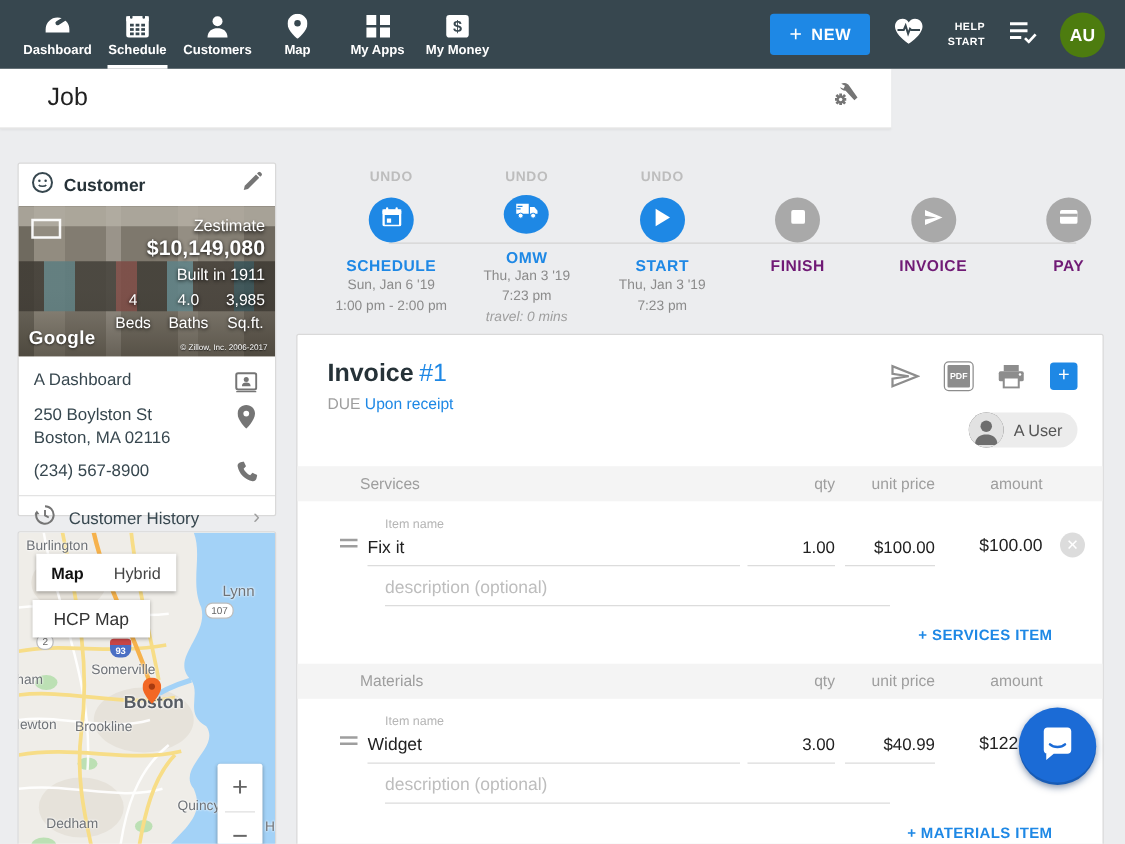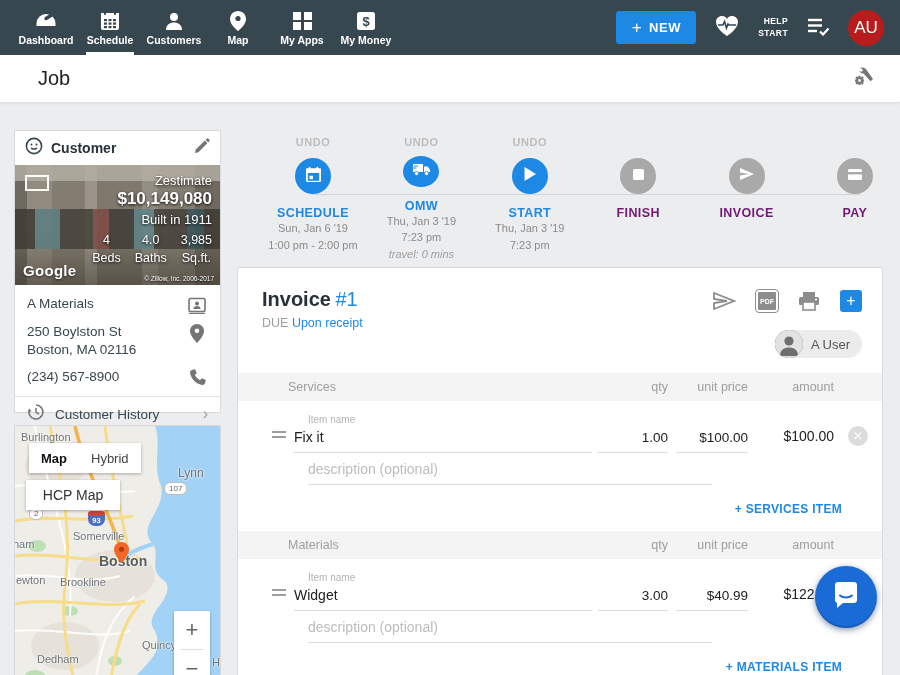--- a/index.html
+++ b/index.html
@@ -9,24 +9,24 @@
   .topnav { position:absolute; left:0; top:0; width:900px; height:55px; background:#37474F; display:flex; align-items:stretch; z-index:50; }
   .nav-items { display:flex; padding-left:14px; }
   .nav-item { width:64px; display:flex; flex-direction:column; align-items:center; justify-content:center; gap:3px; cursor:pointer; position:relative; }
   .nav-item .nicon { height:22px; display:flex; align-items:flex-end; }
   .nav-item .nlabel { color:#fff; font-size:10.5px; font-weight:bold; white-space:nowrap; }
   .nav-item.active::after { content:""; position:absolute; left:8px; right:8px; bottom:0; height:3px; background:#fff; }
   .nav-right { margin-left:auto; display:flex; align-items:center; gap:18px; padding-right:16px; }
   .new-btn { background:#1E88E5; color:#fff; border:none; border-radius:3px; width:80px; height:33px; font-size:13px; font-weight:bold; letter-spacing:.5px; display:flex; align-items:center; justify-content:center; gap:7px; cursor:pointer; }
   .new-btn .plus { font-size:17px; font-weight:400; }
   .help-center { color:#fff; font-size:8.5px; font-weight:bold; text-align:right; line-height:1.3; letter-spacing:.4px; cursor:pointer; }
-  .avatar { width:36px; height:36px; border-radius:50%; background:#b91c1c; color:#fff; font-size:17px; font-weight:normal; display:flex; align-items:center; justify-content:center; cursor:pointer; }
-
-  
-  .jobbar { position:absolute; left:0; top:55px; width:900px; height:48px; background:#fff; border-bottom:1px solid #DEDEDE; box-shadow:0 1px 2px rgba(0,0,0,.06); display:flex; align-items:center; justify-content:space-between; padding:0 24px 0 38px; z-index:40; }
+  .avatar { width:36px; height:36px; border-radius:50%; background:#4d7c0f; color:#fff; font-size:14px; font-weight:bold; display:flex; align-items:center; justify-content:center; cursor:pointer; }
+
+  
+  .jobbar { position:absolute; left:0; top:55px; width:713px; height:48px; background:#fff; border-bottom:1px solid #DEDEDE; box-shadow:0 1px 2px rgba(0,0,0,.06); display:flex; align-items:center; justify-content:space-between; padding:0 24px 0 38px; z-index:40; }
   .job-title { font-size:20px; color:#212121; }
 
   
   .content { position:absolute; left:0; top:103px; width:900px; height:572px; background:#ECEDEF; overflow:hidden; }
   .card { background:#fff; border:1px solid #D9D9D9; border-radius:2px; }
 
   
   .customer-card { position:absolute; left:14px; top:27px; width:207px; height:283px; }
   .cust-head { height:34px; display:flex; align-items:center; padding:0 10px; gap:8px; }
   .cust-head .title { font-size:14px; font-weight:bold; color:#263238; flex:1; }
@@ -291,21 +291,21 @@
               <div>3,985</div>
               <div>Sq.ft.</div>
             </div>
         </div>
       </div>
       <span class="g-mark">Google</span>
       <span class="z-copy">© Zillow, Inc. 2006-2017</span>
     </div>
     <div class="contact">
       <div class="c-row">
-        <span class="c-text">A Materials</span>
+        <span class="c-text">A Dashboard</span>
         <span class="c-icon">
           <svg width="18" height="18" viewBox="0 0 18 18">
               <rect x="1" y="2.5" width="16" height="13" rx="1.5" fill="none" stroke="#757575" stroke-width="1.6"></rect>
               <circle cx="9" cy="7.5" r="2" fill="#757575"></circle>
               <path d="M5.5 13 C5.5 10.8 7 10 9 10 C11 10 12.5 10.8 12.5 13 Z" fill="#757575"></path>
               <line x1="1" y1="17.4" x2="17" y2="17.4" stroke="#757575" stroke-width="1.2"></line>
             </svg>
         </span>
       </div>
       <div class="c-row">

